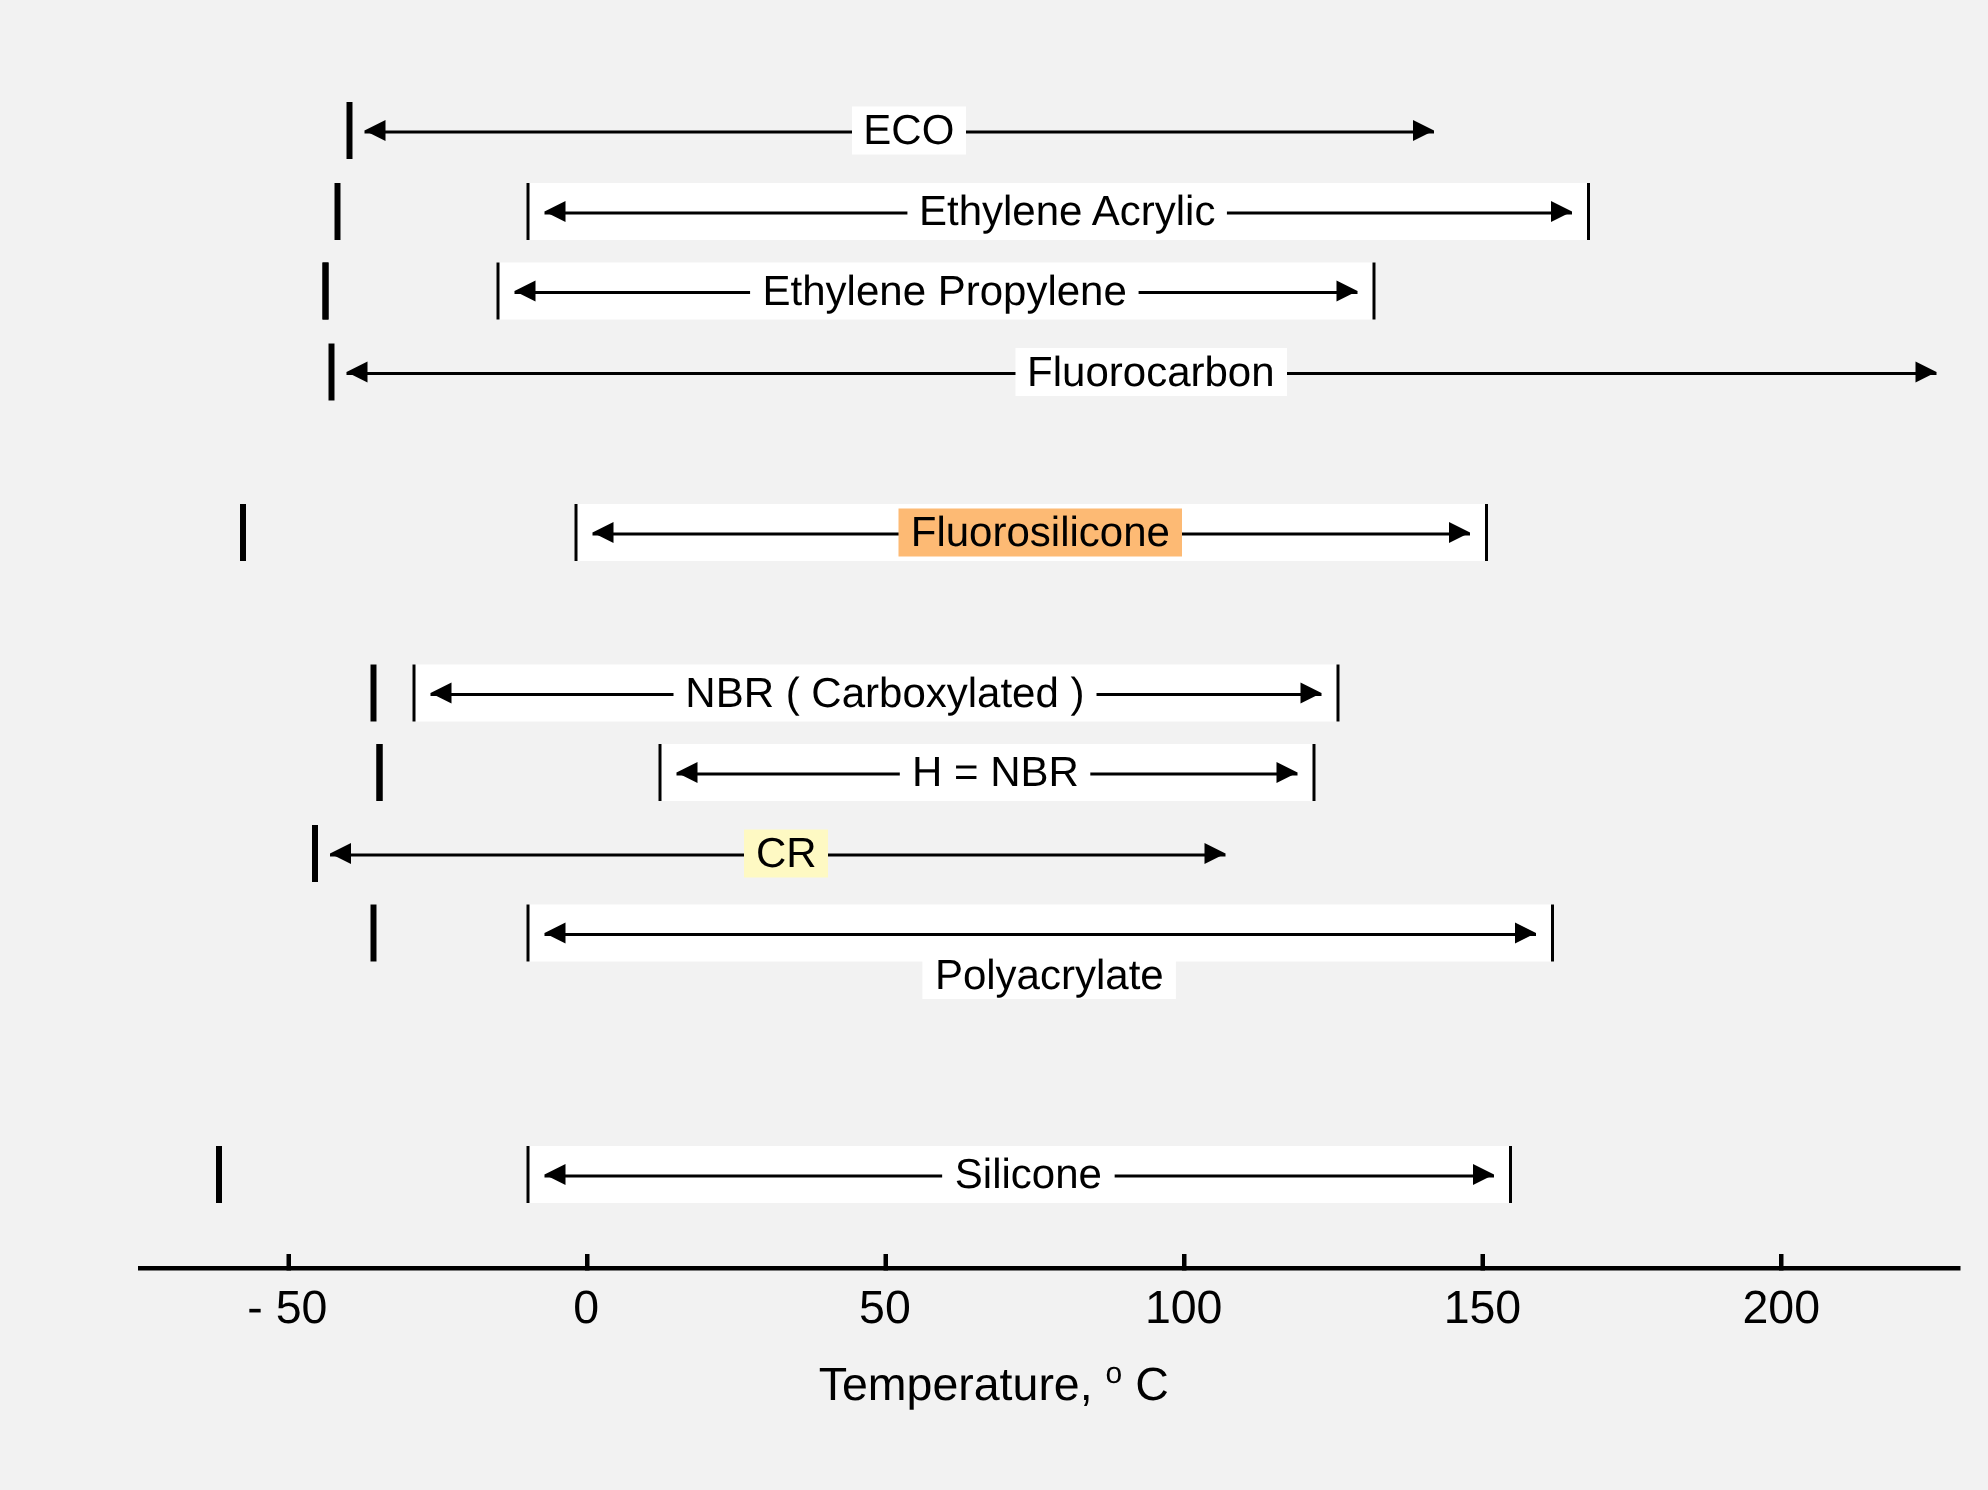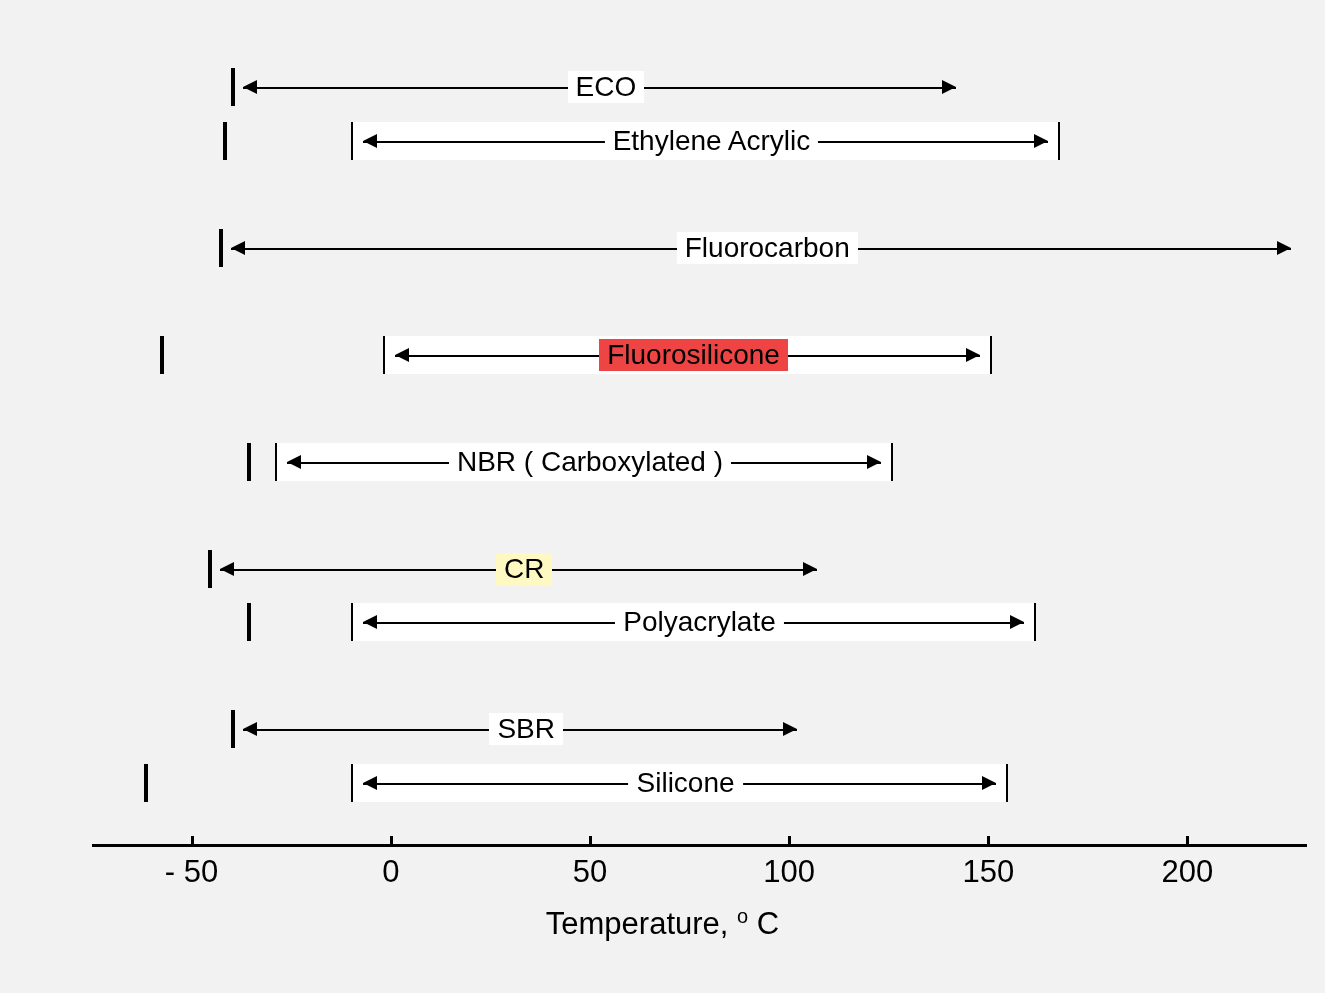--- a/index.html
+++ b/index.html
@@ -161,75 +161,86 @@
       <div class="bar-row" style="left: 223.459px; top: 121.5px; width: 936.148px; height: 38px;">
         <div class="bar-outer hatch"></div>
         <div class="bar-inner" style="left: 127.475px; width: 709.082px;"></div>
         <div class="arrow-line" style="left: 139.475px; width: 685.082px;"></div>
         <div class="arrow-head left" style="left: 139.475px;"></div>
         <div class="arrow-head right" style="left: 810.557px;"></div>
         <div class="bar-label" style="left: 0px; width: 936.148px; background: transparent; justify-content: center; transform: translateX(13.9426px);">
           <span style="background: rgb(255, 255, 255); padding: 0px 8px;">Ethylene Acrylic</span>
         </div>
       </div>
+      <div class="bar-row" style="left: 215.492px; top: 175px; width: 844.525px; height: 38px;">
+        <div class="bar-outer solid"></div>
+        <div class="bar-inner" style="left: 115.525px; width: 585.59px;"></div>
+        <div class="arrow-line" style="left: 127.525px; width: 561.59px;"></div>
+        <div class="arrow-head left" style="left: 127.525px;"></div>
+        <div class="arrow-head right" style="left: 675.115px;"></div>
+        <div class="bar-label" style="left: 0px; width: 844.525px; background: transparent; justify-content: center; transform: translateX(-13.9426px);">
+          <span style="background: rgb(255, 255, 255); padding: 0px 8px;">Ethylene Propylene</span>
+        </div>
+      </div>
       <div class="bar-row" style="left: 219.475px; top: 228.5px; width: 1083.54px; height: 38px;">
         <div class="bar-outer"></div>
         <div class="arrow-line" style="left: 12px; width: 1059.54px;"></div>
         <div class="arrow-head left" style="left: 12px;"></div>
         <div class="arrow-head right" style="left: 1057.54px;"></div>
         <div class="bar-label" style="left: 0px; width: 1083.54px; background: transparent; justify-content: center; transform: translateX(0px);">
           <span style="background: rgb(255, 255, 255); padding: 0px 8px;">Fluorocarbon</span>
         </div>
       </div>
       <div class="bar-row" style="left: 159.721px; top: 335.5px; width: 1055.66px; height: 38px;">
         <div class="bar-outer solid"></div>
         <div class="bar-inner" style="left: 223.082px; width: 609.492px;"></div>
         <div class="arrow-line" style="left: 235.082px; width: 585.492px;"></div>
         <div class="arrow-head left" style="left: 235.082px;"></div>
         <div class="arrow-head right" style="left: 806.574px;"></div>
         <div class="bar-label" style="left: 0px; width: 1055.66px; background: transparent; justify-content: center; transform: translateX(0px);">
-          <span style="background: #ef4444; padding: 0px 8px;">Fluorosilicone</span>
+          <span style="background: #fdba74; padding: 0px 8px;">Fluorosilicone</span>
         </div>
       </div>
       <div class="bar-row" style="left: 247.361px; top: 442.5px; width: 677.213px; height: 38px;">
         <div class="bar-outer hatch"></div>
         <div class="bar-inner" style="left: 27.8852px; width: 617.459px;"></div>
         <div class="arrow-line" style="left: 39.8852px; width: 593.459px;"></div>
         <div class="arrow-head left" style="left: 39.8852px;"></div>
         <div class="arrow-head right" style="left: 619.344px;"></div>
         <div class="bar-label" style="left: 0px; width: 677.213px; background: transparent; justify-content: center; transform: translateX(-1.9918px);">
           <span style="background: rgb(255, 255, 255); padding: 0px 8px;">NBR ( Carboxylated )</span>
+        </div>
+      </div>
+      <div class="bar-row" style="left: 251.344px; top: 496px; width: 748.918px; height: 38px;">
+        <div class="bar-outer solid"></div>
+        <div class="bar-inner" style="left: 187.23px; width: 438.197px;"></div>
+        <div class="arrow-line" style="left: 199.23px; width: 414.197px;"></div>
+        <div class="arrow-head left" style="left: 199.23px;"></div>
+        <div class="arrow-head right" style="left: 599.426px;"></div>
+        <div class="bar-label" style="left: 0px; width: 748.918px; background: transparent; justify-content: center; transform: translateX(31.8689px);">
+          <span style="background: rgb(255, 255, 255); padding: 0px 8px;">H = NBR</span>
         </div>
       </div>
       <div class="bar-row" style="left: 207.525px; top: 549.5px; width: 621.443px; height: 38px;">
         <div class="bar-outer"></div>
         <div class="arrow-line" style="left: 12px; width: 597.443px;"></div>
         <div class="arrow-head left" style="left: 12px;"></div>
         <div class="arrow-head right" style="left: 595.443px;"></div>
         <div class="bar-label" style="left: 0px; width: 621.443px; background: transparent; justify-content: center; transform: translateX(0px);">
           <span style="background: #fef9c3; padding: 0px 8px;">CR</span>
         </div>
       </div>
       <div class="bar-row" style="left: 247.361px; top: 603px; width: 868.426px; height: 38px;">
         <div class="bar-outer hatch"></div>
         <div class="bar-inner" style="left: 103.574px; width: 685.18px;"></div>
         <div class="arrow-line" style="left: 115.574px; width: 661.18px;"></div>
         <div class="arrow-head left" style="left: 115.574px;"></div>
         <div class="arrow-head right" style="left: 762.754px;"></div>
-        <div class="bar-label" style="left: 0px; width: 868.426px; background: transparent; transform: translateX(11.9508px);">
+        <div class="bar-label" style="left: 0px; width: 868.426px; background: transparent; transform: translateX(11.9508px); margin-top: 28px;">
           <span style="background: rgb(255, 255, 255); padding: 0px 8px;">Polyacrylate</span>
-        </div>
-      </div>
-      <div class="bar-row" style="left: 231.426px; top: 710px; width: 577.623px; height: 38px;">
-        <div class="bar-outer"></div>
-        <div class="arrow-line" style="left: 12px; width: 553.623px;"></div>
-        <div class="arrow-head left" style="left: 12px;"></div>
-        <div class="arrow-head right" style="left: 551.623px;"></div>
-        <div class="bar-label" style="left: 0px; width: 577.623px; background: transparent; justify-content: center; transform: translateX(0px);">
-          <span style="background: rgb(255, 255, 255); padding: 0px 8px;">SBR</span>
         </div>
       </div>
       <div class="bar-row" style="left: 143.787px; top: 763.5px; width: 1119.39px; height: 38px;">
         <div class="bar-outer hatch"></div>
         <div class="bar-inner" style="left: 207.148px; width: 657.295px;"></div>
         <div class="arrow-line" style="left: 219.148px; width: 633.295px;"></div>
         <div class="arrow-head left" style="left: 219.148px;"></div>
         <div class="arrow-head right" style="left: 838.443px;"></div>
         <div class="bar-label" style="left: 0px; width: 1119.39px; background: transparent; justify-content: center; transform: translateX(-23.9016px);">
           <span style="background: rgb(255, 255, 255); padding: 0px 8px;">Silicone</span>

